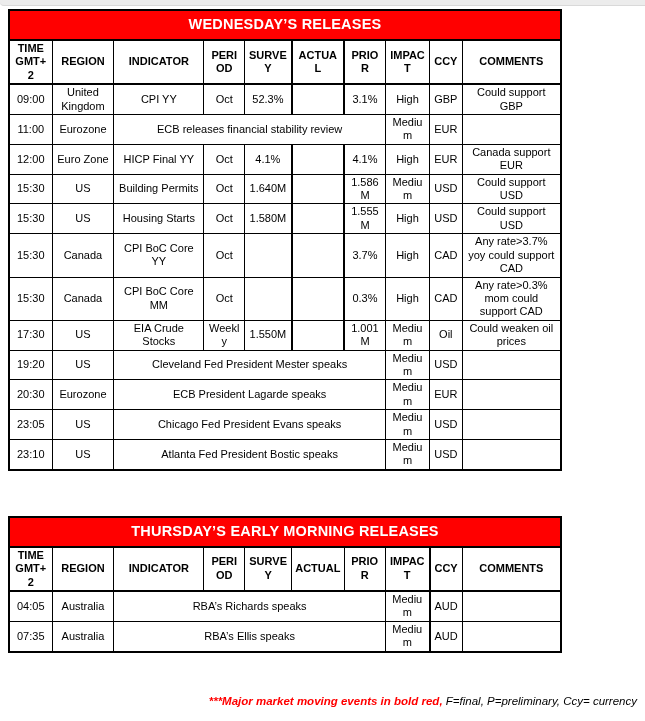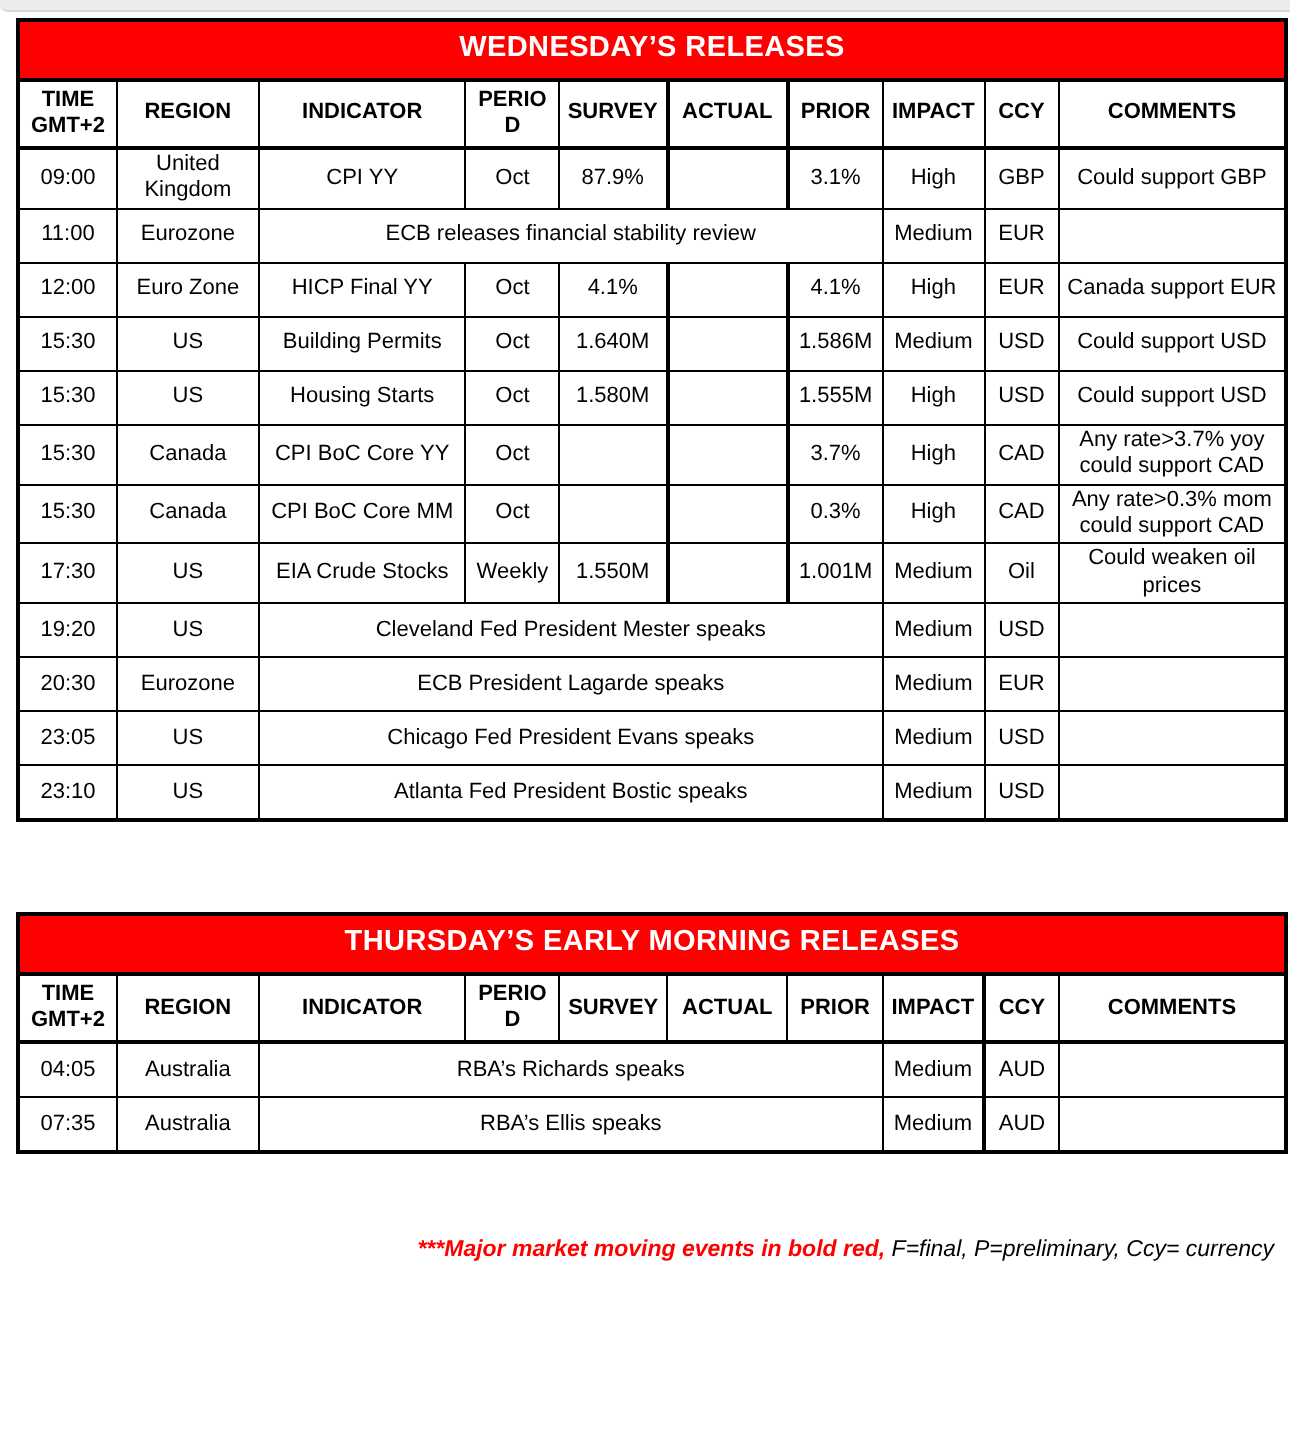--- a/index.html
+++ b/index.html
@@ -17,21 +17,21 @@
     border-radius: 0 0 0 4px;
   }
   .sheet {
     padding: 3px 8px 0 8px;
     box-sizing: border-box;
     width: 645px;
   }
   table.calendar {
     border-collapse: collapse;
     table-layout: fixed;
-    width: 636px;
+    width: 554px;
     background: #ffffff;
     border: 2.5px solid #000000;
   }
   table.calendar td, table.calendar th {
     border: 1px solid #000000;
     font-size: 11px;
     font-weight: 400;
     text-align: center;
     vertical-align: middle;
     padding: 1px 3px;
@@ -111,21 +111,21 @@
           <th>PRIOR</th>
           <th>IMPACT</th>
           <th>CCY</th>
           <th>COMMENTS</th>
         </tr>
         <tr class="data-row">
           <td>09:00</td>
           <td>United Kingdom</td>
           <td>CPI YY</td>
           <td>Oct</td>
-          <td>87.9%</td>
+          <td>52.3%</td>
           <td class="thick-l thick-r"></td>
           <td>3.1%</td>
           <td>High</td>
           <td>GBP</td>
           <td>Could support GBP</td>
         </tr>
         <tr class="data-row">
           <td>11:00</td>
           <td>Eurozone</td>
           <td colspan="5">ECB releases financial stability review</td>

